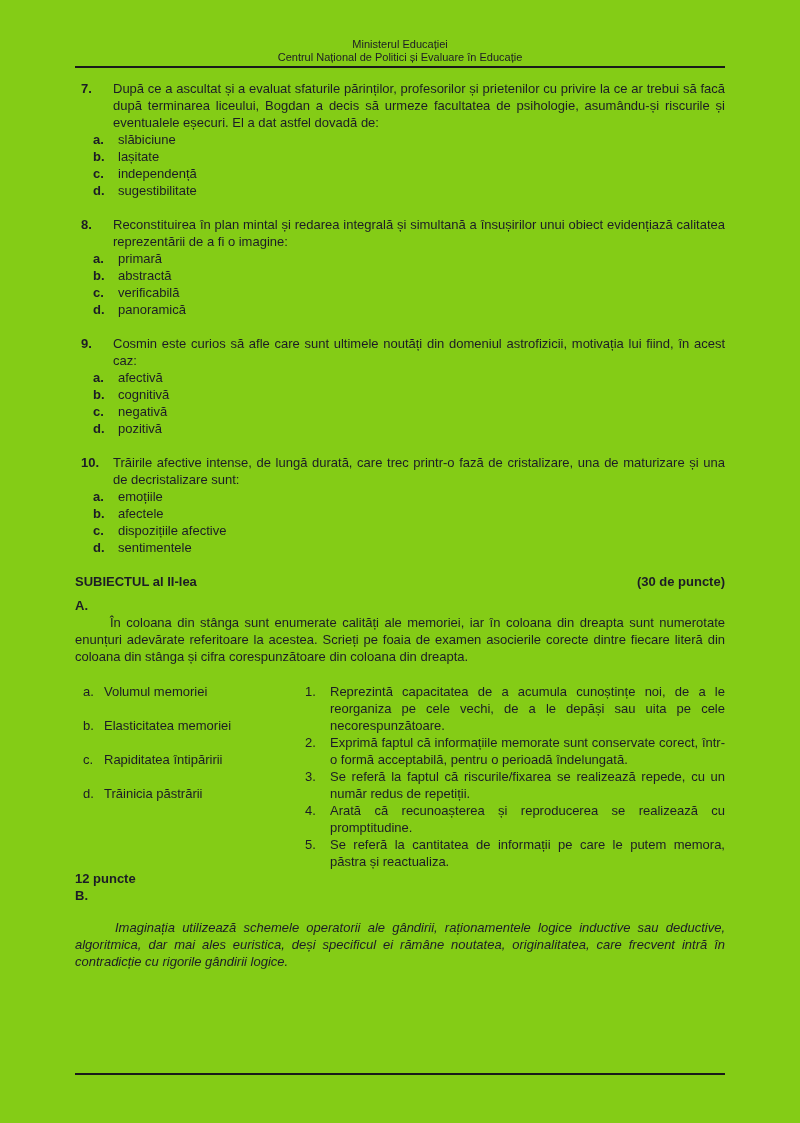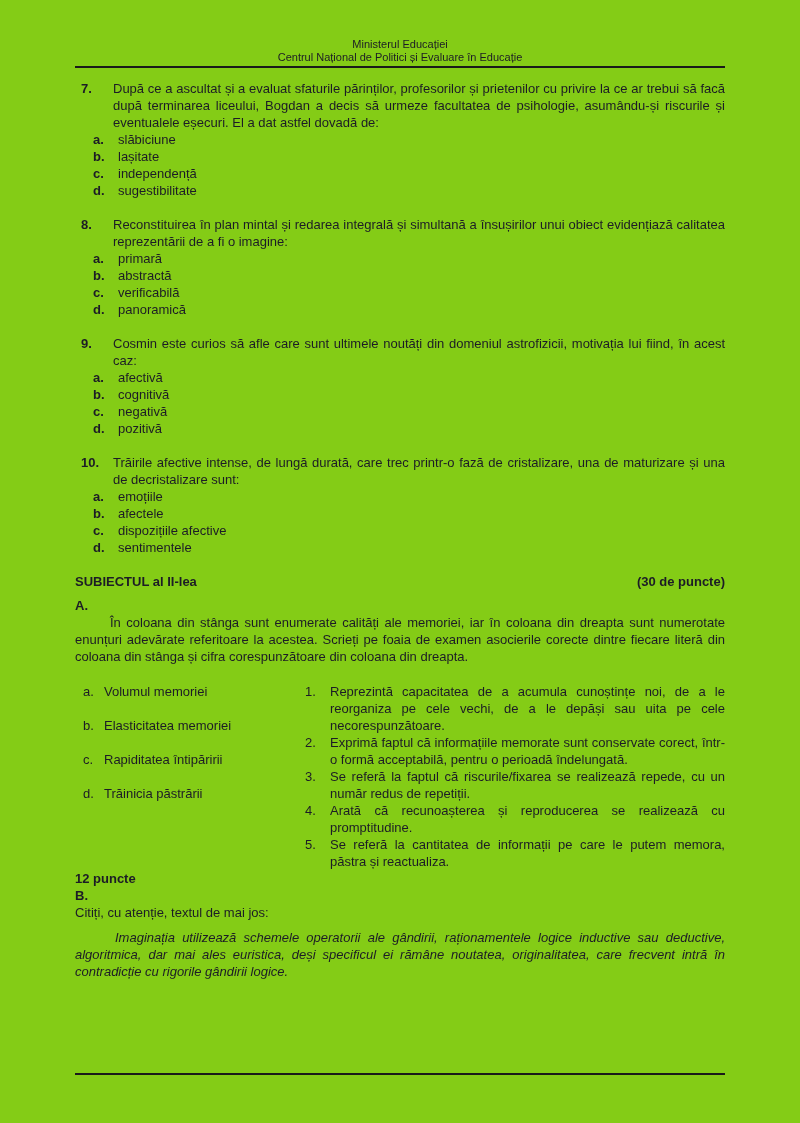--- a/index.html
+++ b/index.html
@@ -81,21 +81,21 @@
   .mr-text { flex: 1; text-align: justify; }
   .points-line {
     font-size: 13px;
     line-height: 17px;
     font-weight: bold;
     text-align: left;
     padding-right: 25px;
   }
   .instr-line { font-size: 13px; line-height: 17px; }
   .quote-par {
-    margin-top: 8px;
+    margin-top: 15px;
     font-size: 13px;
     line-height: 17px;
     font-style: italic;
     text-align: justify;
     text-indent: 40px;
   }
   
   .doc-footer {
     position: absolute;
     left: 75px;
@@ -272,21 +272,20 @@
         <div class="match-right-item">
           <span class="mr-num">5.</span>
           <span class="mr-text">Se referă la cantitatea de informații pe care le putem memora, păstra și reactualiza.</span>
         </div>
       </div>
     </div>
 
     <div class="points-line">12 puncte</div>
 
     <div class="part-label">B.</div>
-    <div class="instr-line">Citiți, cu atenție, textul de mai jos:</div>
     <p class="quote-par">Imaginația utilizează schemele operatorii ale gândirii, raționamentele logice inductive sau deductive, algoritmica, dar mai ales euristica, deși specificul ei rămâne noutatea, originalitatea, care frecvent intră în contradicție cu rigorile gândirii logice.</p>
 
   </div>
 
   <div class="doc-footer">
     <div class="footer-row">
       <span>Probă scrisă la psihologie</span>
       <span>Model</span>
     </div>
     <div class="footer-page">Pagina 2 din 3</div>

